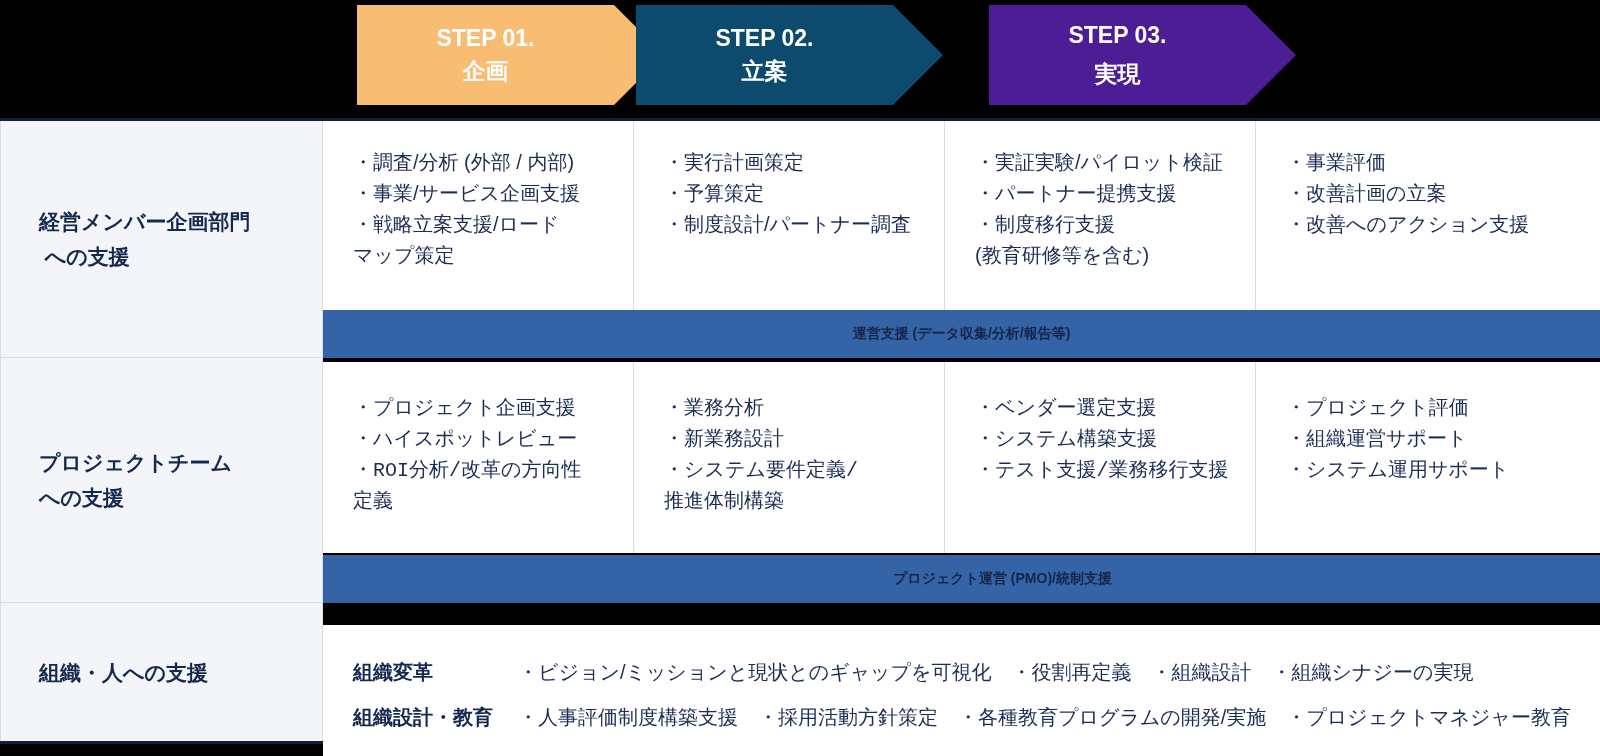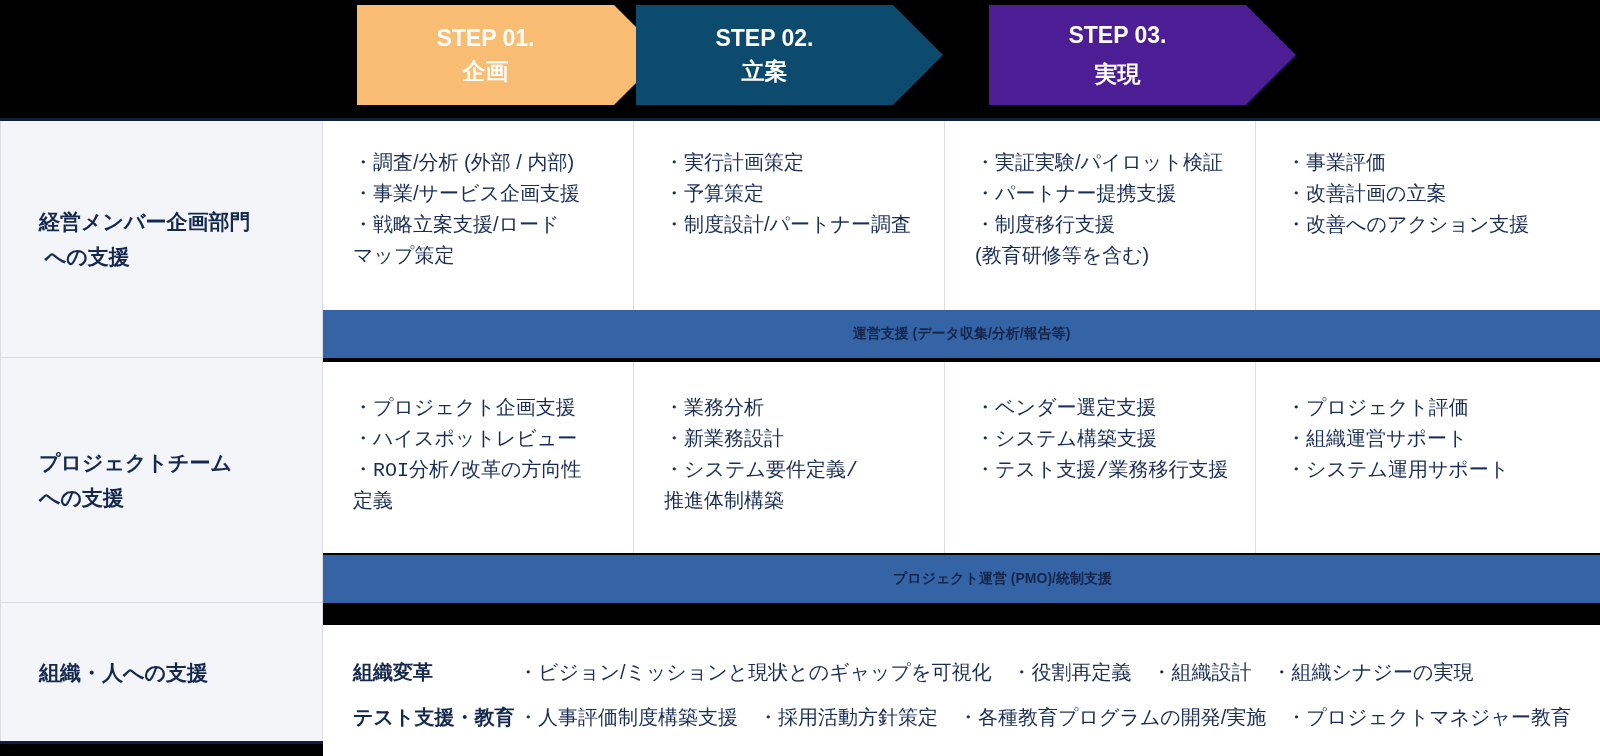--- a/index.html
+++ b/index.html
@@ -137,18 +137,18 @@
 ・システム運用サポート</div>
 
   <div id="banner2" class="banner">プロジェクト運営 (PMO)/統制支援</div>
 
   <div id="org-cell">
     <div class="org-line">
       <span class="org-heading">組織変革</span>
       <span class="org-items">・ビジョン/ミッションと現状とのギャップを可視化　・役割再定義　・組織設計　・組織シナジーの実現</span>
     </div>
     <div class="org-line">
-      <span class="org-heading">テスト支援・教育</span>
+      <span class="org-heading">組織設計・教育</span>
       <span class="org-items">・人事評価制度構築支援　・採用活動方針策定　・各種教育プログラムの開発/実施　・プロジェクトマネジャー教育</span>
     </div>
   </div>
 
 </div>
 
 </body></html>

